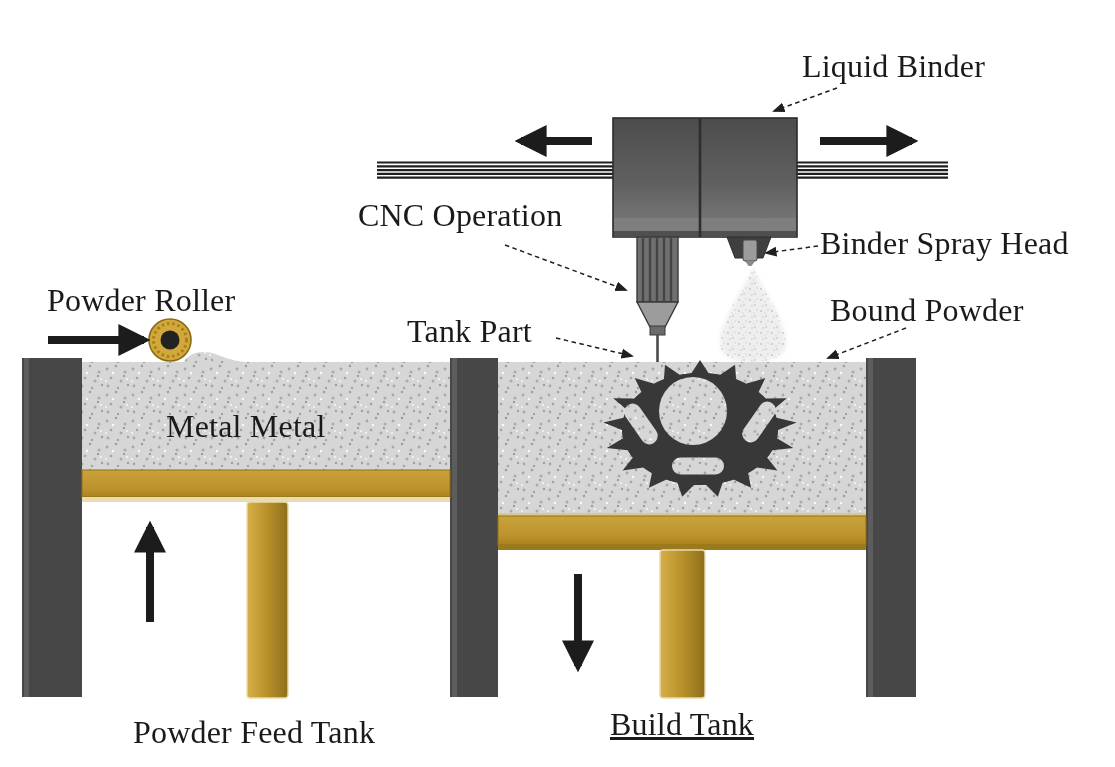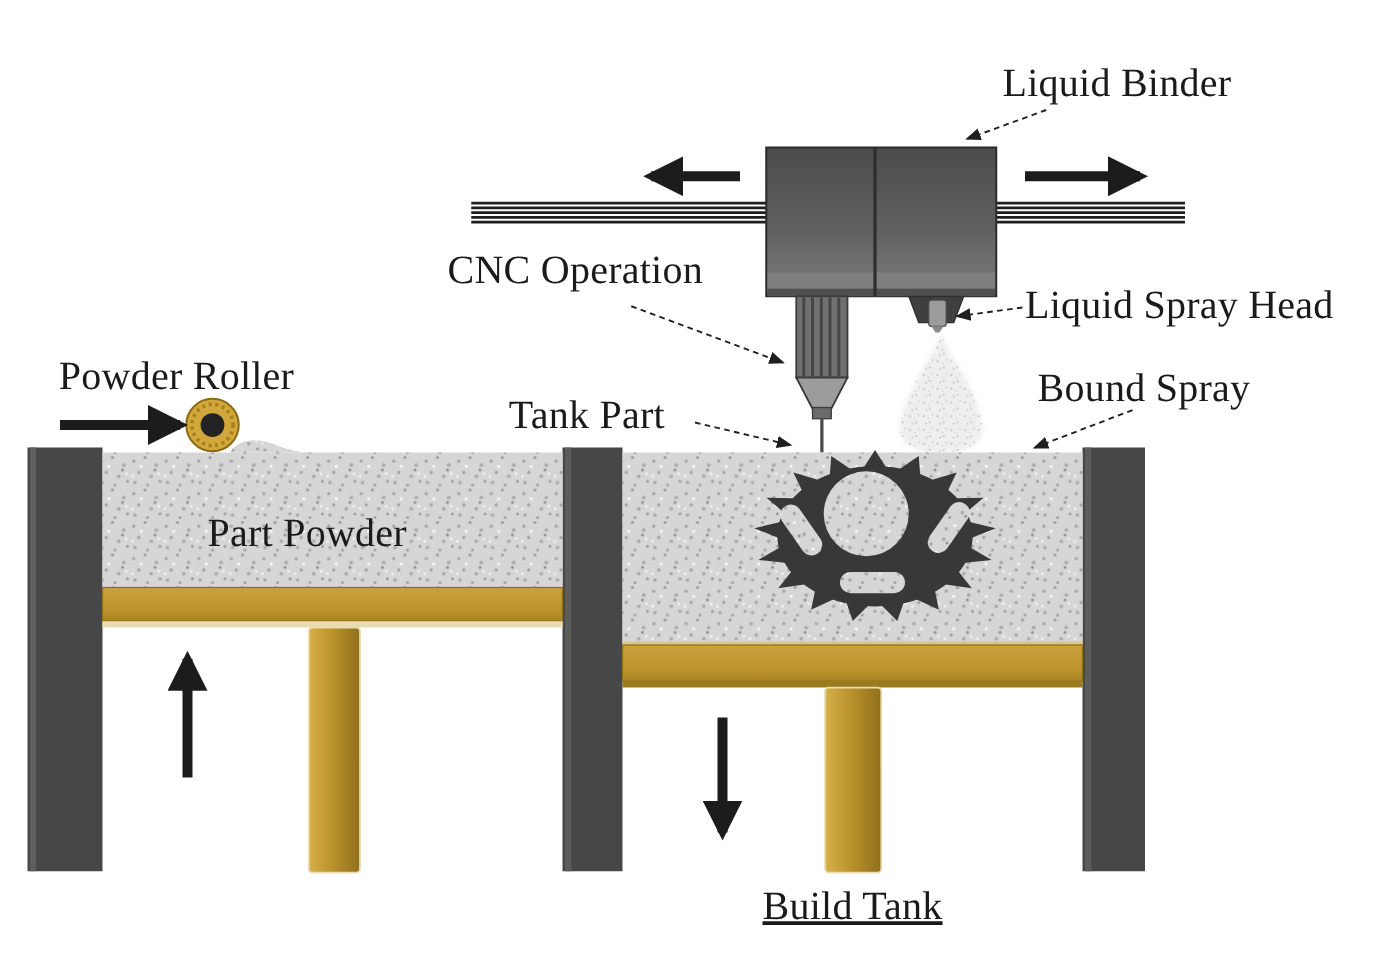--- a/index.html
+++ b/index.html
@@ -165,21 +165,22 @@
   <g stroke="#1f1f1f" stroke-width="1.5" stroke-dasharray="4.5,3.5" fill="none">
     <line x1="837" y1="88" x2="774" y2="111" marker-end="url(#mDash)"></line>
     <line x1="818" y1="246" x2="766" y2="253" marker-end="url(#mDash)"></line>
     <line x1="505" y1="245" x2="626" y2="290" marker-end="url(#mDash)"></line>
     <line x1="556" y1="338" x2="632" y2="356" marker-end="url(#mDash)"></line>
     <line x1="906" y1="328" x2="828" y2="358" marker-end="url(#mDash)"></line>
   </g>
 </svg>
 
 <div class="lbl" style="left:802px;top:50px;">Liquid Binder</div>
-<div class="lbl" style="left:820px;top:227px;">Liquid Spray Head</div>
-<div class="lbl" style="left:830px;top:294px;">Bound Spray</div>
+<div class="lbl" style="left:820px;top:227px;">Binder Spray Head</div>
+<div class="lbl" style="left:830px;top:294px;">Bound Powder</div>
 <div class="lbl" style="left:358px;top:199px;">CNC Operation</div>
 <div class="lbl" style="left:407px;top:315px;">Tank Part</div>
 <div class="lbl" style="left:47px;top:284px;text-align:right;">Powder Roller</div>
-<div class="lbl" style="left:166px;top:410px;">Part Powder</div>
+<div class="lbl" style="left:166px;top:410px;">Metal Metal</div>
+<div class="lbl" style="left:133px;top:716px;">Powder Feed Tank</div>
 <div class="lbl" style="left:610px;top:708px;text-decoration:underline;">Build Tank</div>
 
 </div>
 
 </body></html>

